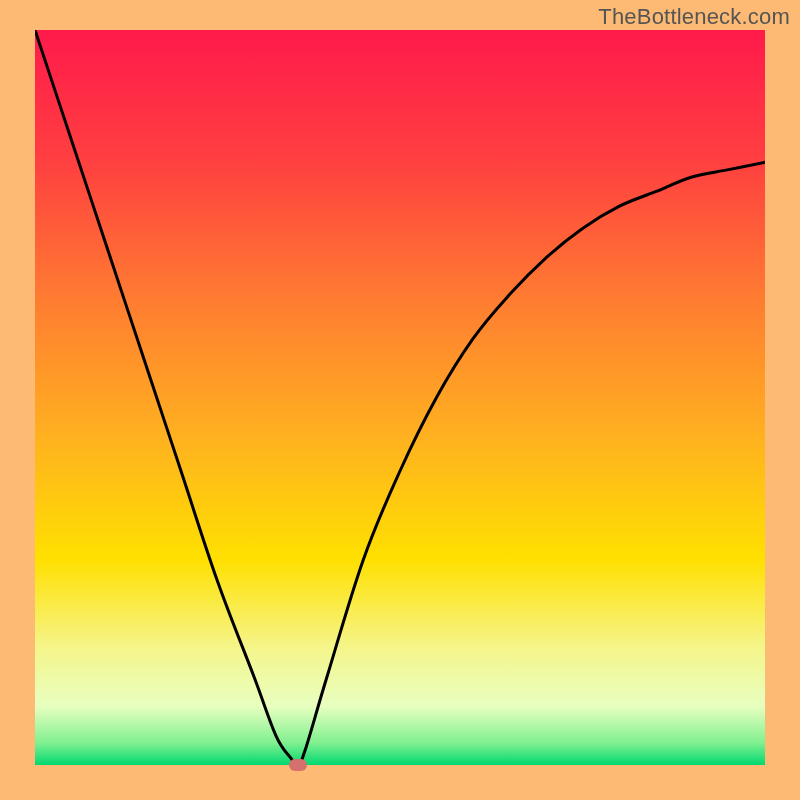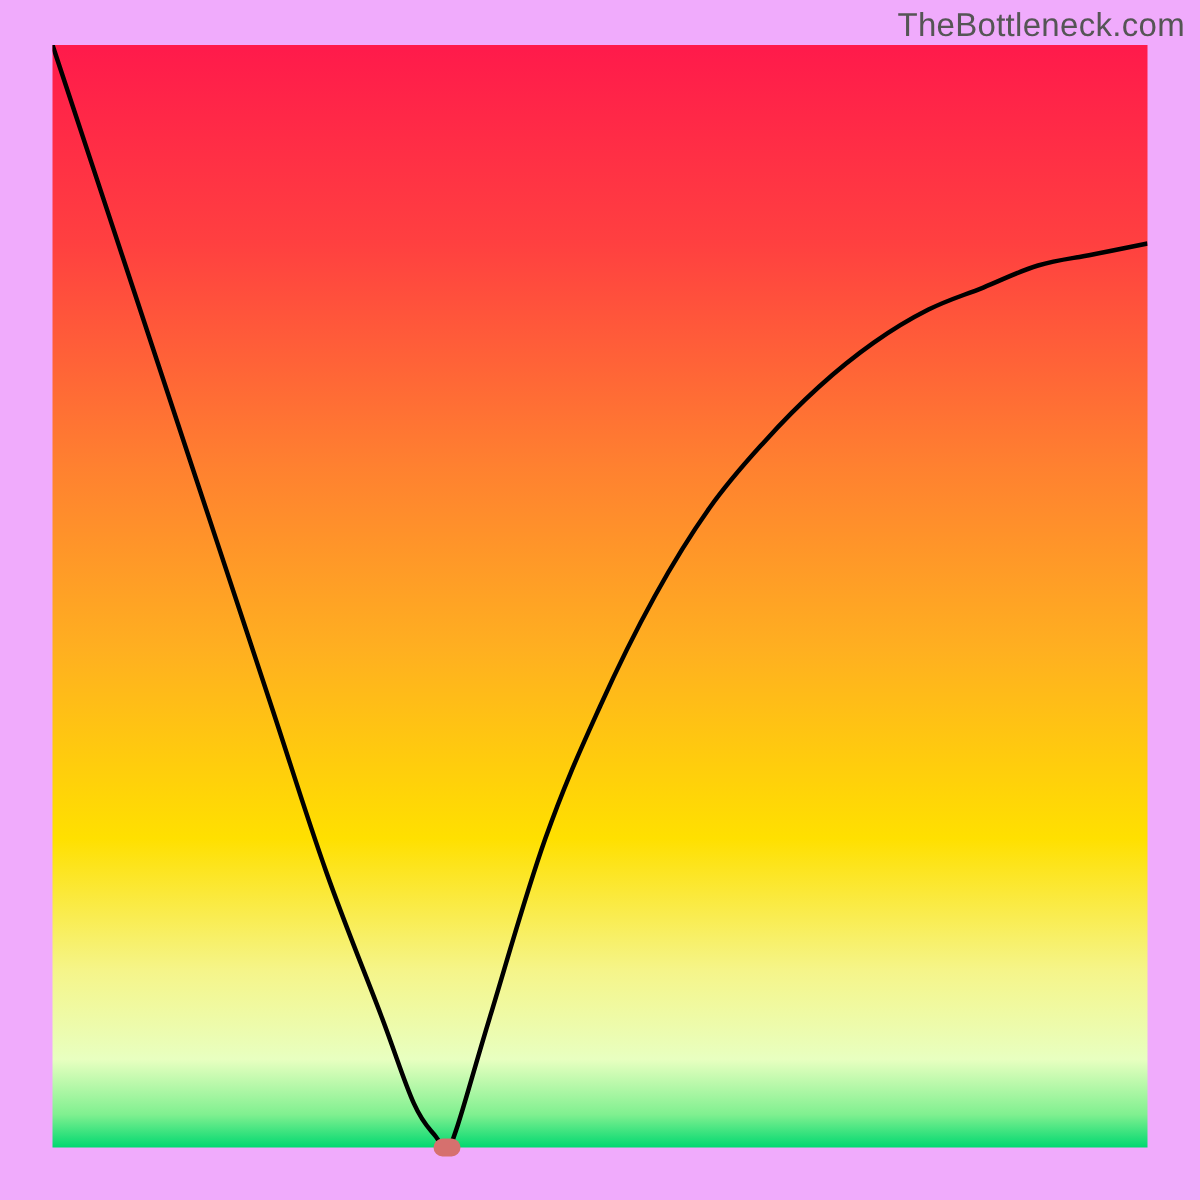--- a/index.html
+++ b/index.html
@@ -10,21 +10,21 @@
     background: #000;
     overflow: hidden;
     font-family: Arial, Helvetica, sans-serif;
   }
   .frame {
     position: absolute;
     left: 0;
     top: 0;
     width: 800px;
     height: 800px;
-    background: #f0abfc;
+    background: #fdba74;
   }
   .plot {
     position: absolute;
     left: 35px;
     top: 30px;
     width: 730px;
     height: 735px;
     
   }
   .watermark {

